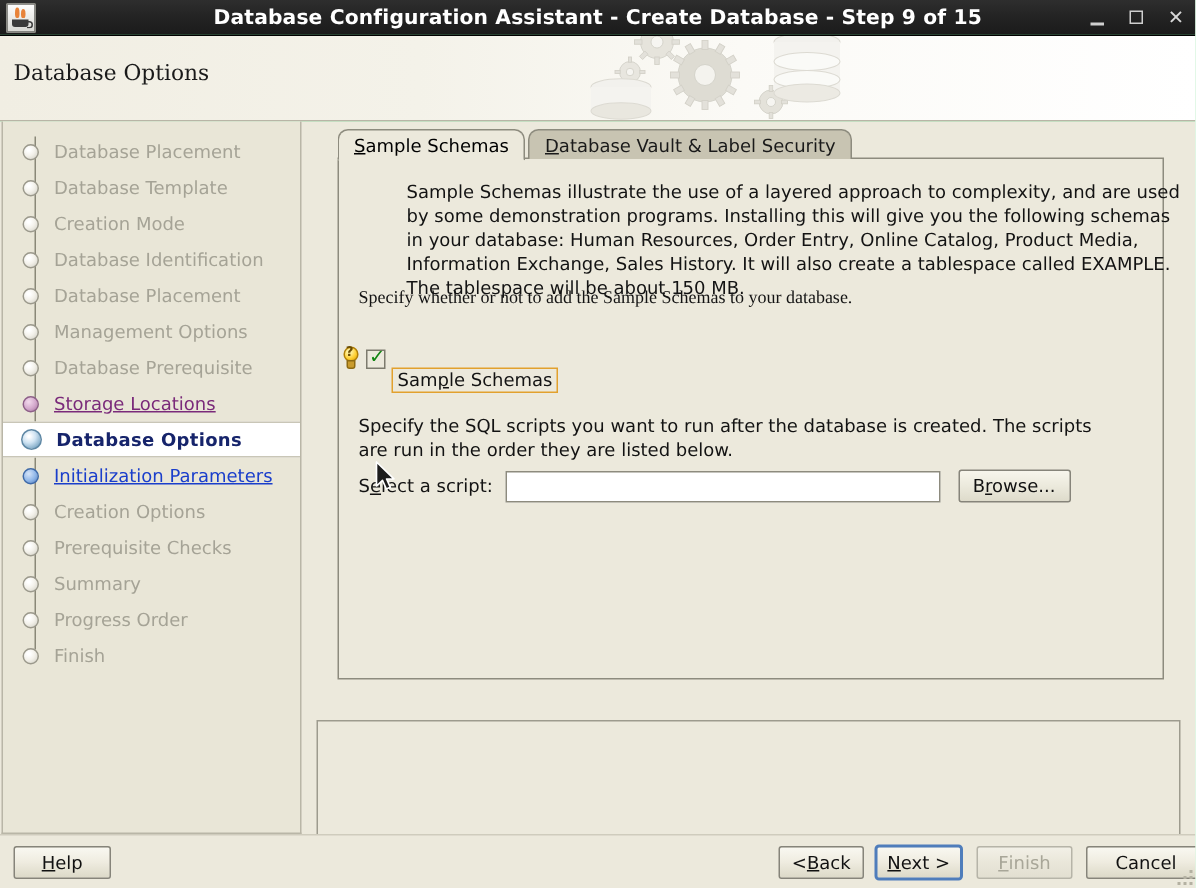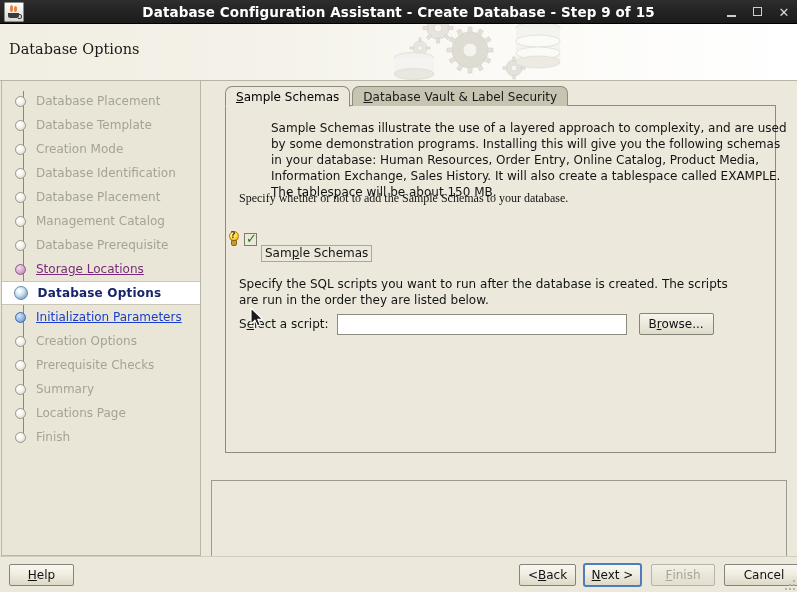--- a/index.html
+++ b/index.html
@@ -644,21 +644,21 @@
           <div class="nav-item">
             <span class="nav-dot done"></span>
             <span class="nav-label disabled">Database Identification</span>
           </div>
           <div class="nav-item">
             <span class="nav-dot done"></span>
             <span class="nav-label disabled">Database Placement</span>
           </div>
           <div class="nav-item">
             <span class="nav-dot done"></span>
-            <span class="nav-label disabled">Management Catalog</span>
+            <span class="nav-label disabled">Management Options</span>
           </div>
           <div class="nav-item">
             <span class="nav-dot done"></span>
             <span class="nav-label disabled">Database Prerequisite</span>
           </div>
           <div class="nav-item">
             <span class="nav-dot visited"></span>
             <span class="nav-label visited">Storage Locations</span>
           </div>
           <div class="nav-item current">
@@ -676,21 +676,21 @@
           <div class="nav-item">
             <span class="nav-dot done"></span>
             <span class="nav-label disabled">Prerequisite Checks</span>
           </div>
           <div class="nav-item">
             <span class="nav-dot done"></span>
             <span class="nav-label disabled">Summary</span>
           </div>
           <div class="nav-item">
             <span class="nav-dot done"></span>
-            <span class="nav-label disabled">Locations Page</span>
+            <span class="nav-label disabled">Progress Order</span>
           </div>
           <div class="nav-item">
             <span class="nav-dot done"></span>
             <span class="nav-label disabled">Finish</span>
           </div>
         </div>
     </div>
 
     <div class="content">
 

